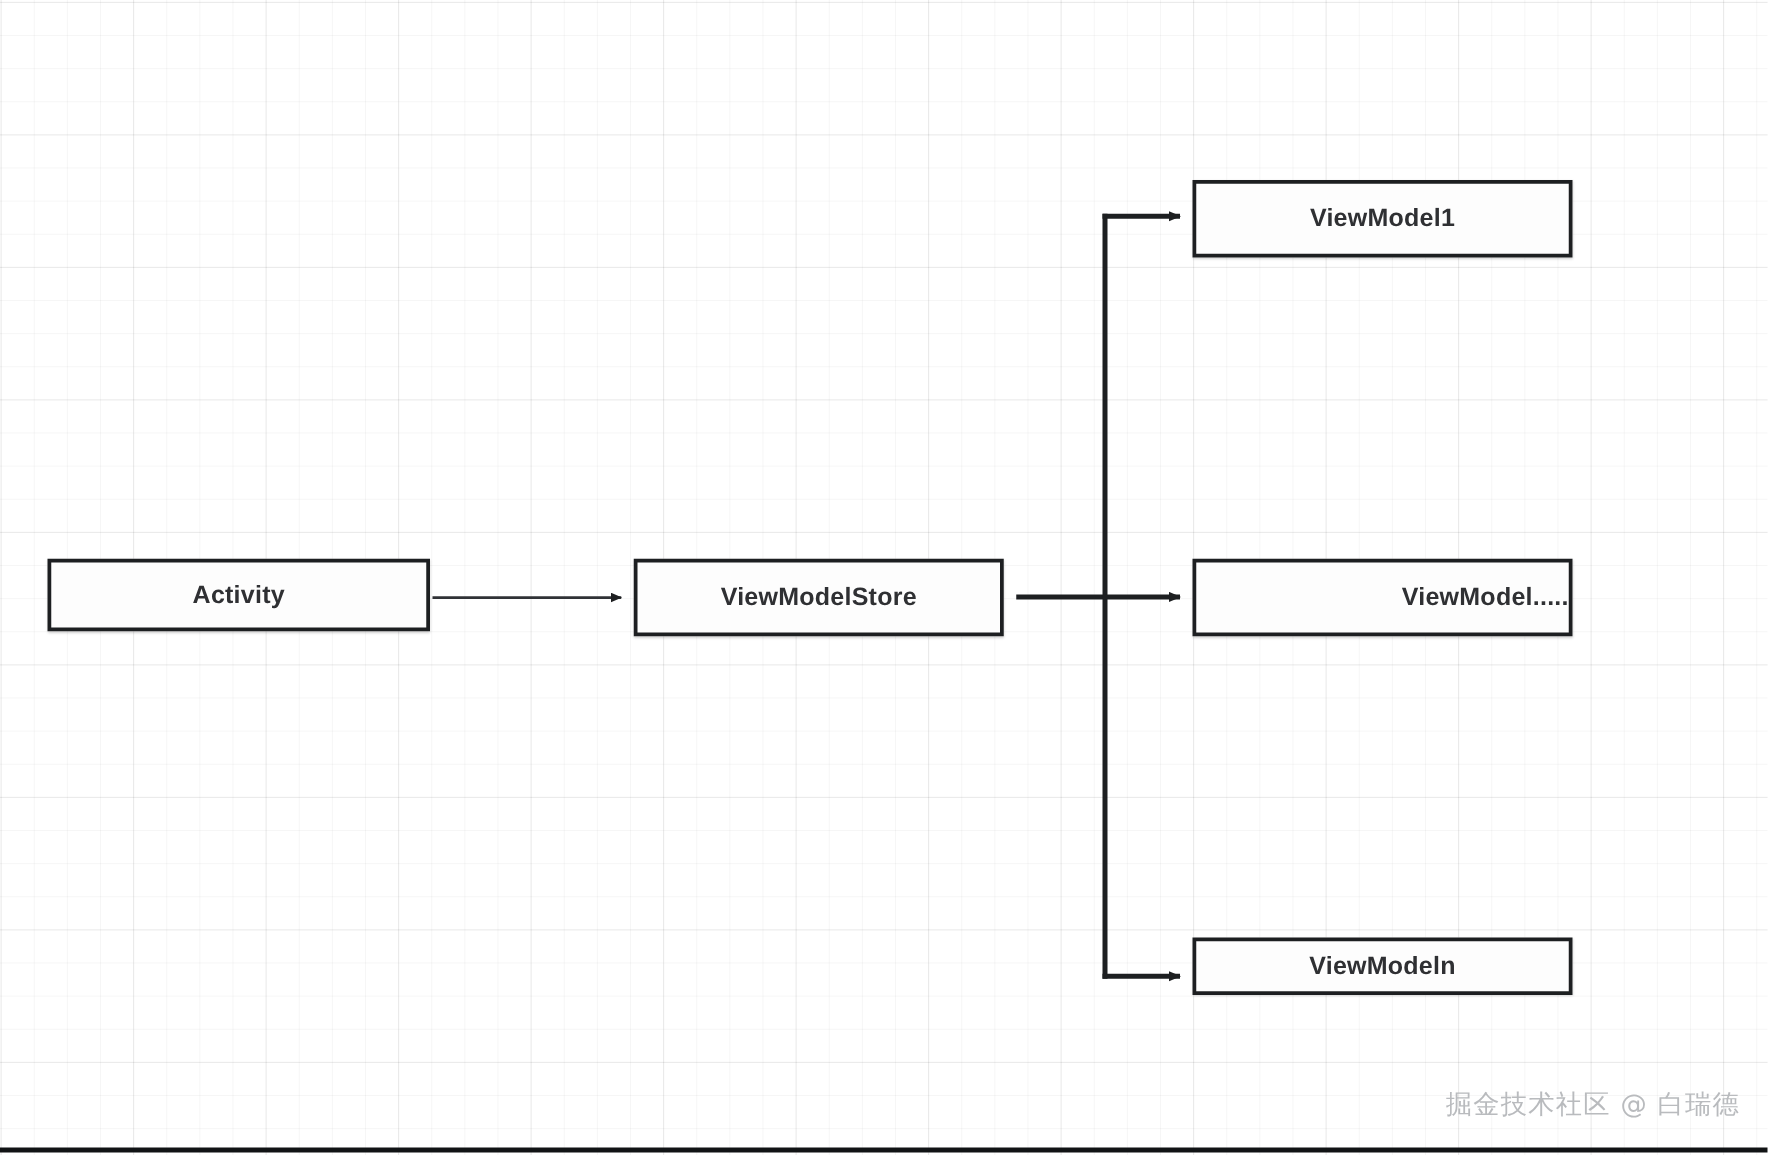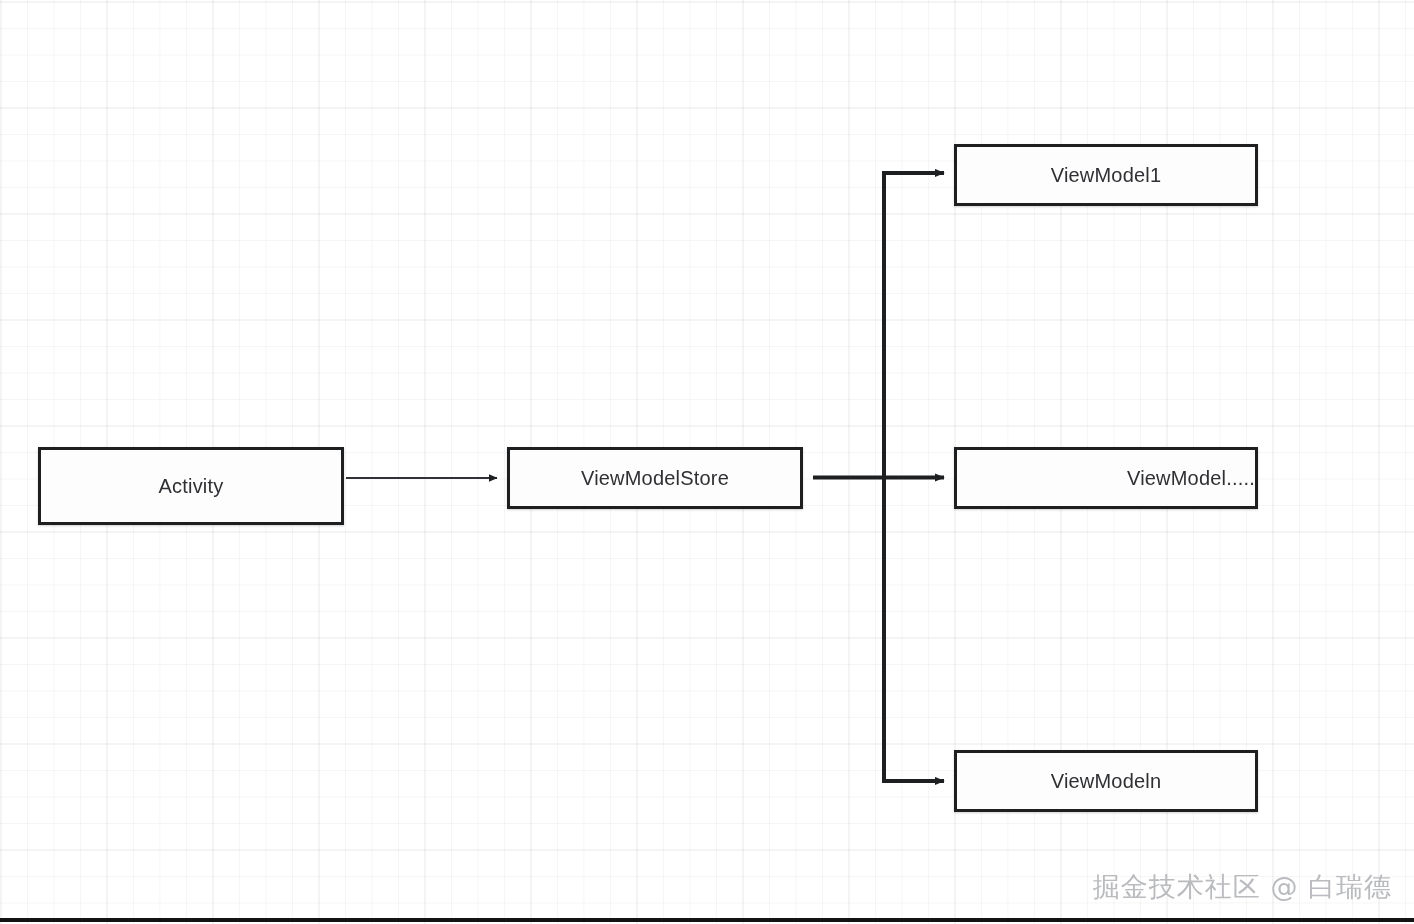--- a/index.html
+++ b/index.html
@@ -38,48 +38,48 @@
     background: #fdfdfd;
     border: 3px solid #1d1f21;
     display: flex;
     align-items: center;
     justify-content: center;
     box-shadow: 0 1px 2px rgba(0,0,0,0.18);
   }
   .node-label {
     font-family: "Liberation Sans", sans-serif;
     font-size: 20px;
-    font-weight: 400;
+    font-weight: 700;
     color: #2f3033;
     letter-spacing: 0.2px;
     white-space: nowrap;
     line-height: 1;
   }
 
-  #node-activity      { left: 38px;  top: 447px; width: 306px; height: 78px; justify-content: center; }
+  #node-activity      { left: 38px;  top: 447px; width: 306px; height: 58px; justify-content: center; }
   #node-vmstore       { left: 507px; top: 447px; width: 296px; height: 62px; }
   #node-vm1           { left: 954px; top: 144px; width: 304px; height: 62px; }
   #node-vmdots        { left: 954px; top: 447px; width: 304px; height: 62px; justify-content: flex-end; }
-  #node-vmn           { left: 954px; top: 750px; width: 304px; height: 62px; }
+  #node-vmn           { left: 954px; top: 750px; width: 304px; height: 46px; }
 
   #edges {
     position: absolute;
     left: 0;
     top: 0;
     width: 1414px;
     height: 924px;
     pointer-events: none;
   }
 
   #watermark {
     position: absolute;
     right: 22px;
     top: 869px;
     font-family: "DejaVu Sans", sans-serif;
-    font-size: 27px;
+    font-size: 21px;
     color: #b9bbbe;
     letter-spacing: 1px;
     white-space: nowrap;
     user-select: none;
   }
 
   #bottom-strip {
     position: absolute;
     left: 0;
     top: 918px;

